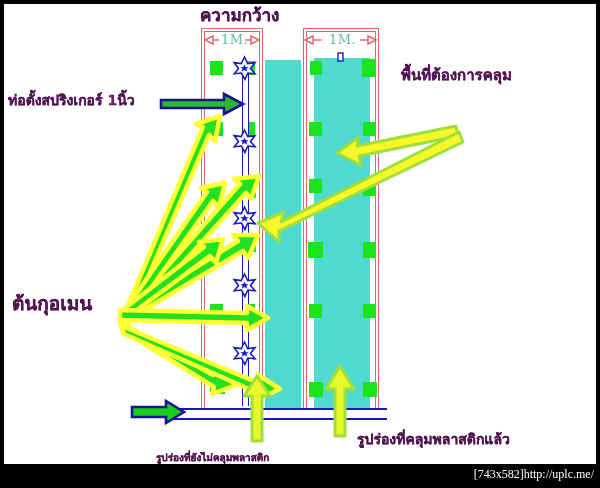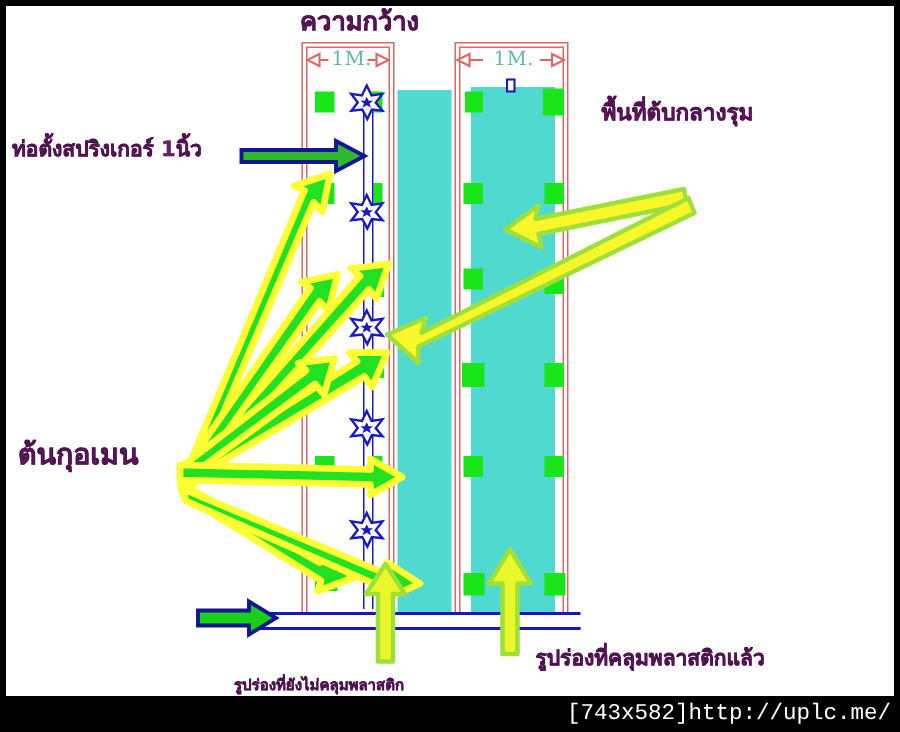--- a/index.html
+++ b/index.html
@@ -11,22 +11,22 @@
   #canvas{
     position:absolute;left:4px;top:4px;width:592px;height:460px;
     background:#ffffff;overflow:hidden;
   }
   #footer{
     position:absolute;left:0;bottom:0;width:600px;height:24px;
     background:#000;color:#fff;
   }
   #footer .wm{
     position:absolute;right:6px;top:3px;
-    font-family:Liberation Mono, monospace;
-    font-size:15px;letter-spacing:0px;color:#ffffff;white-space:nowrap;
+    font-family:Liberation Serif, serif;
+    font-size:12px;letter-spacing:0px;color:#ffffff;white-space:nowrap;
   }
   .th-label{
     position:absolute;white-space:nowrap;
     font-family:"DejaVu Sans","Liberation Sans",sans-serif;
     font-weight:bold;color:#6b206b;
     -webkit-text-stroke:0.3px #4d124d;
     line-height:1.15;
   }
   .lbl-top{font-size:17px;}
   .lbl-side{font-size:14px;text-align:center;}
@@ -199,21 +199,21 @@
       <g fill="#eaf72a" stroke="#9fdf3a" stroke-width="3" stroke-linejoin="round">
         <path d="M331,432 L331,385 L322,385 L336,362 L350,385 L341,385 L341,432 Z"></path>
       </g>
     </svg>
 
     <div class="th-label lbl-side" style="left:4px;top:88px;">ท่อตั้งสปริงเกอร์ 1นิ้ว</div>
 
     <div class="th-label" style="left:8px;top:289px;font-size:19px;">ต้นกุอเมน</div>
 
 
-    <div class="th-label lbl-right" style="left:397px;top:63px;">พื้นที่ต้บกลางรุม</div>
+    <div class="th-label lbl-right" style="left:397px;top:63px;">พื้นที่ต้องการคลุม</div>
 
     <div class="th-label lbl-small" style="left:152px;top:448px;">รูปร่องที่ยังไม่คลุมพลาสติก</div>
 
     <div class="th-label" style="left:353px;top:427px;font-size:14px;">รูปร่องที่คลุมพลาสติกแล้ว</div>
 
   </div>
 
   <div id="footer">
     <span class="wm">[743x582]http://uplc.me/</span>
   </div>

